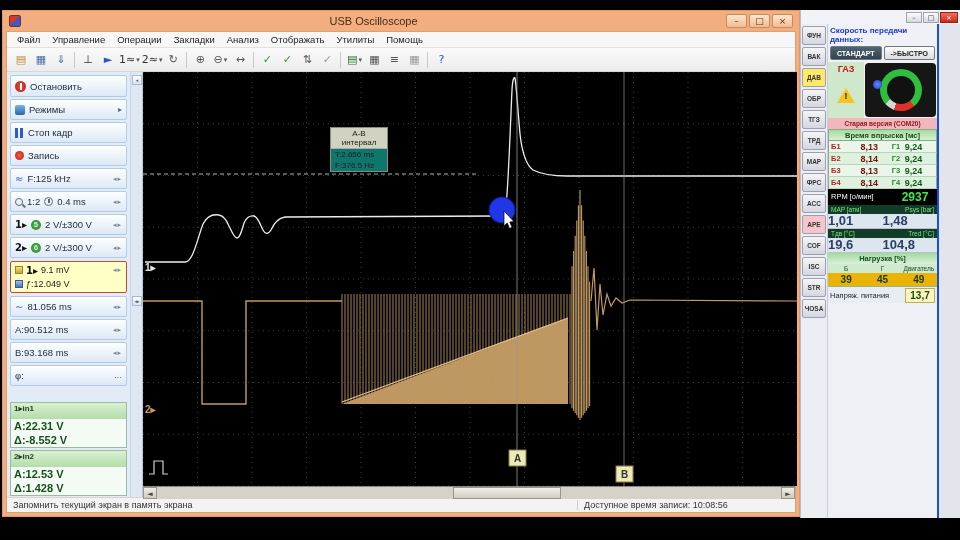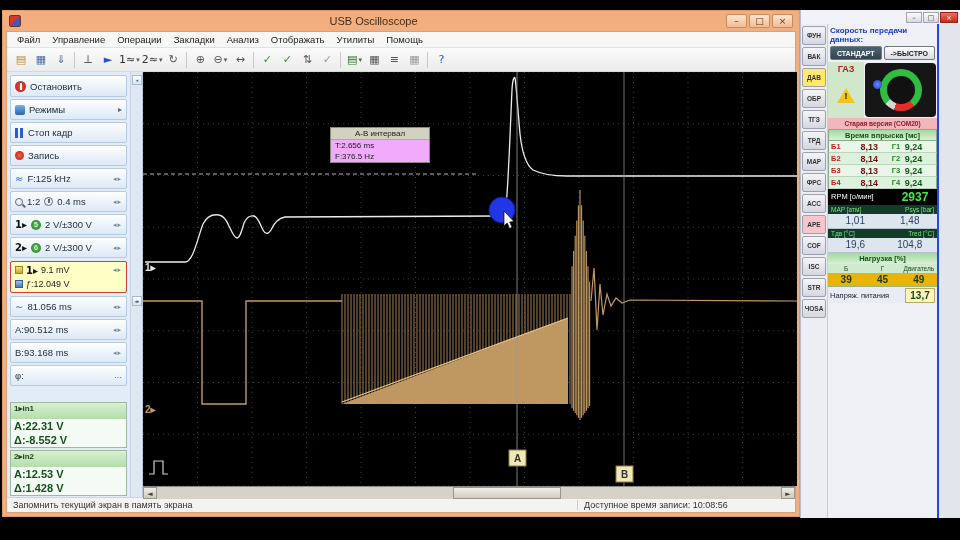--- a/index.html
+++ b/index.html
@@ -50,21 +50,21 @@
 .sb-meter{flex:0 0 auto;margin:1px 3px;border:1px solid #9fb8a0;background:#f4fbf4}
 .sb-meter.first{margin-top:auto}
 .mhead{height:16px;font-size:8px;font-weight:bold;color:#23421f;background:linear-gradient(#daf0d2,#b5dcab);padding:0 3px;line-height:12px}
 .mval{height:14px;font-size:11px;font-weight:bold;color:#14501c;padding:0 3px;line-height:14px}
 
 .splitter{width:12px;flex:0 0 auto;background:#dde8f3;border-right:1px solid #b8c8d8;position:relative}
 .sp-btn{position:absolute;left:1px;width:10px;height:10px;background:linear-gradient(#fff,#d8e4f0);border:1px solid #a8bcd0;font-size:5px;text-align:center;line-height:9px;color:#567;font-family:"DejaVu Sans",sans-serif}
 
 .scope{flex:1;position:relative;display:flex;flex-direction:column;background:#000;min-width:0}
 .scope svg{display:block;flex:0 0 auto}
-.tooltip{position:absolute;left:187px;top:55px;width:100px;background:#f0abfc;border:1px solid #8a8a7a;box-shadow:1px 1px 2px rgba(0,0,0,.6);font-size:8px;color:#1a1a1a;z-index:5}
+.tooltip{position:absolute;left:187px;top:55px;width:58px;background:#0f766e;border:1px solid #8a8a7a;box-shadow:1px 1px 2px rgba(0,0,0,.6);font-size:8px;color:#1a1a1a;z-index:5}
 .tt-title{background:#d2d2c0;border-bottom:1px solid #aaa;padding:1px 3px;text-align:center}
 .tt-line{padding:0 4px;line-height:11px}
 .hscroll{height:13px;flex:0 0 auto;background:#d6d2c8;display:flex;align-items:stretch;border-top:1px solid #888}
 .sc-btn{width:14px;font-size:7px;line-height:12px;text-align:center;color:#444;background:linear-gradient(#f0ede6,#cfcabe);border:1px solid #9a958a;font-family:"DejaVu Sans",sans-serif}
 .sc-track{flex:1;position:relative}
 .sc-thumb{position:absolute;left:296px;width:108px;top:0;bottom:0;background:linear-gradient(#f2efe8,#d2cdc2);border:1px solid #9a958a}
 
 .statusbar{height:15px;flex:0 0 auto;display:flex;align-items:center;background:#f3f3f3;border-top:1px solid #d4d4d4;font-size:9px;color:#333;padding:0 6px}
 .sb-left{flex:1;white-space:nowrap;overflow:hidden}
 .sb-right{width:212px;border-left:1px solid #cdcdcd;padding-left:6px;white-space:nowrap}
@@ -99,21 +99,21 @@
 .inj-row:nth-child(even){background:#def0de}
 .inj-bl{width:36px;font-size:7.5px;font-weight:bold;color:#b82020;padding-left:2px}
 .inj-bv{width:36px;font-size:9px;font-weight:bold;color:#6e1410}
 .inj-gl{width:15px;font-size:7.5px;font-weight:bold;color:#1d8c1d}
 .inj-gv{width:36px;font-size:9px;font-weight:bold;color:#0f5a14}
 .rpm-row{display:flex;height:16px;flex:0 0 auto}
 .rpm-label{flex:1;background:#000000;color:#fff;font-size:7.5px;line-height:16px;padding-left:3px}
 .rpm-value{width:44px;background:#000;color:#46e846;font-size:12px;font-weight:bold;text-align:center;line-height:16px}
 .duo-head{display:flex;justify-content:space-between;background:#123c28;color:#7fe07f;font-size:6.5px;padding:1px 3px;flex:0 0 auto}
 .duo-val{display:flex;background:#dde6ee;border-bottom:1px solid #b8c2cc;flex:0 0 auto}
-.duo-val span{flex:1;text-align:center;font-size:10px;font-weight:normal;color:#2b3f66;line-height:14px}
+.duo-val span{flex:1;text-align:left;font-size:13px;font-weight:bold;color:#2b3f66;line-height:14px}
 .load-title{background:linear-gradient(#a2da9f,#d9f0d6);color:#14501c;font-size:7.5px;font-weight:bold;text-align:center;line-height:11px;height:11px;flex:0 0 auto}
 .load-heads{display:flex;background:#cfeacf;flex:0 0 auto}
 .load-heads span{flex:1;text-align:center;font-size:6.5px;color:#1d4a1d;line-height:9px}
 .load-vals{display:flex;background:#eab308;border-bottom:1px solid #8fb98f;flex:0 0 auto}
 .load-vals span{flex:1;text-align:center;font-size:10px;font-weight:bold;color:#173a17;line-height:13px}
 .volt-row{display:flex;align-items:center;background:#e9edf3;height:16px;flex:0 0 auto;padding:0 2px;gap:3px}
 .volt-label{flex:1;font-size:7.5px;color:#223}
 .volt-value{width:30px;background:#fbf5bd;border:1px solid #b9ad60;font-size:10px;font-weight:bold;color:#1a4a1a;text-align:center;line-height:13px}
 .ra-filler{flex:1;background:#eef0f5}
 </style>

